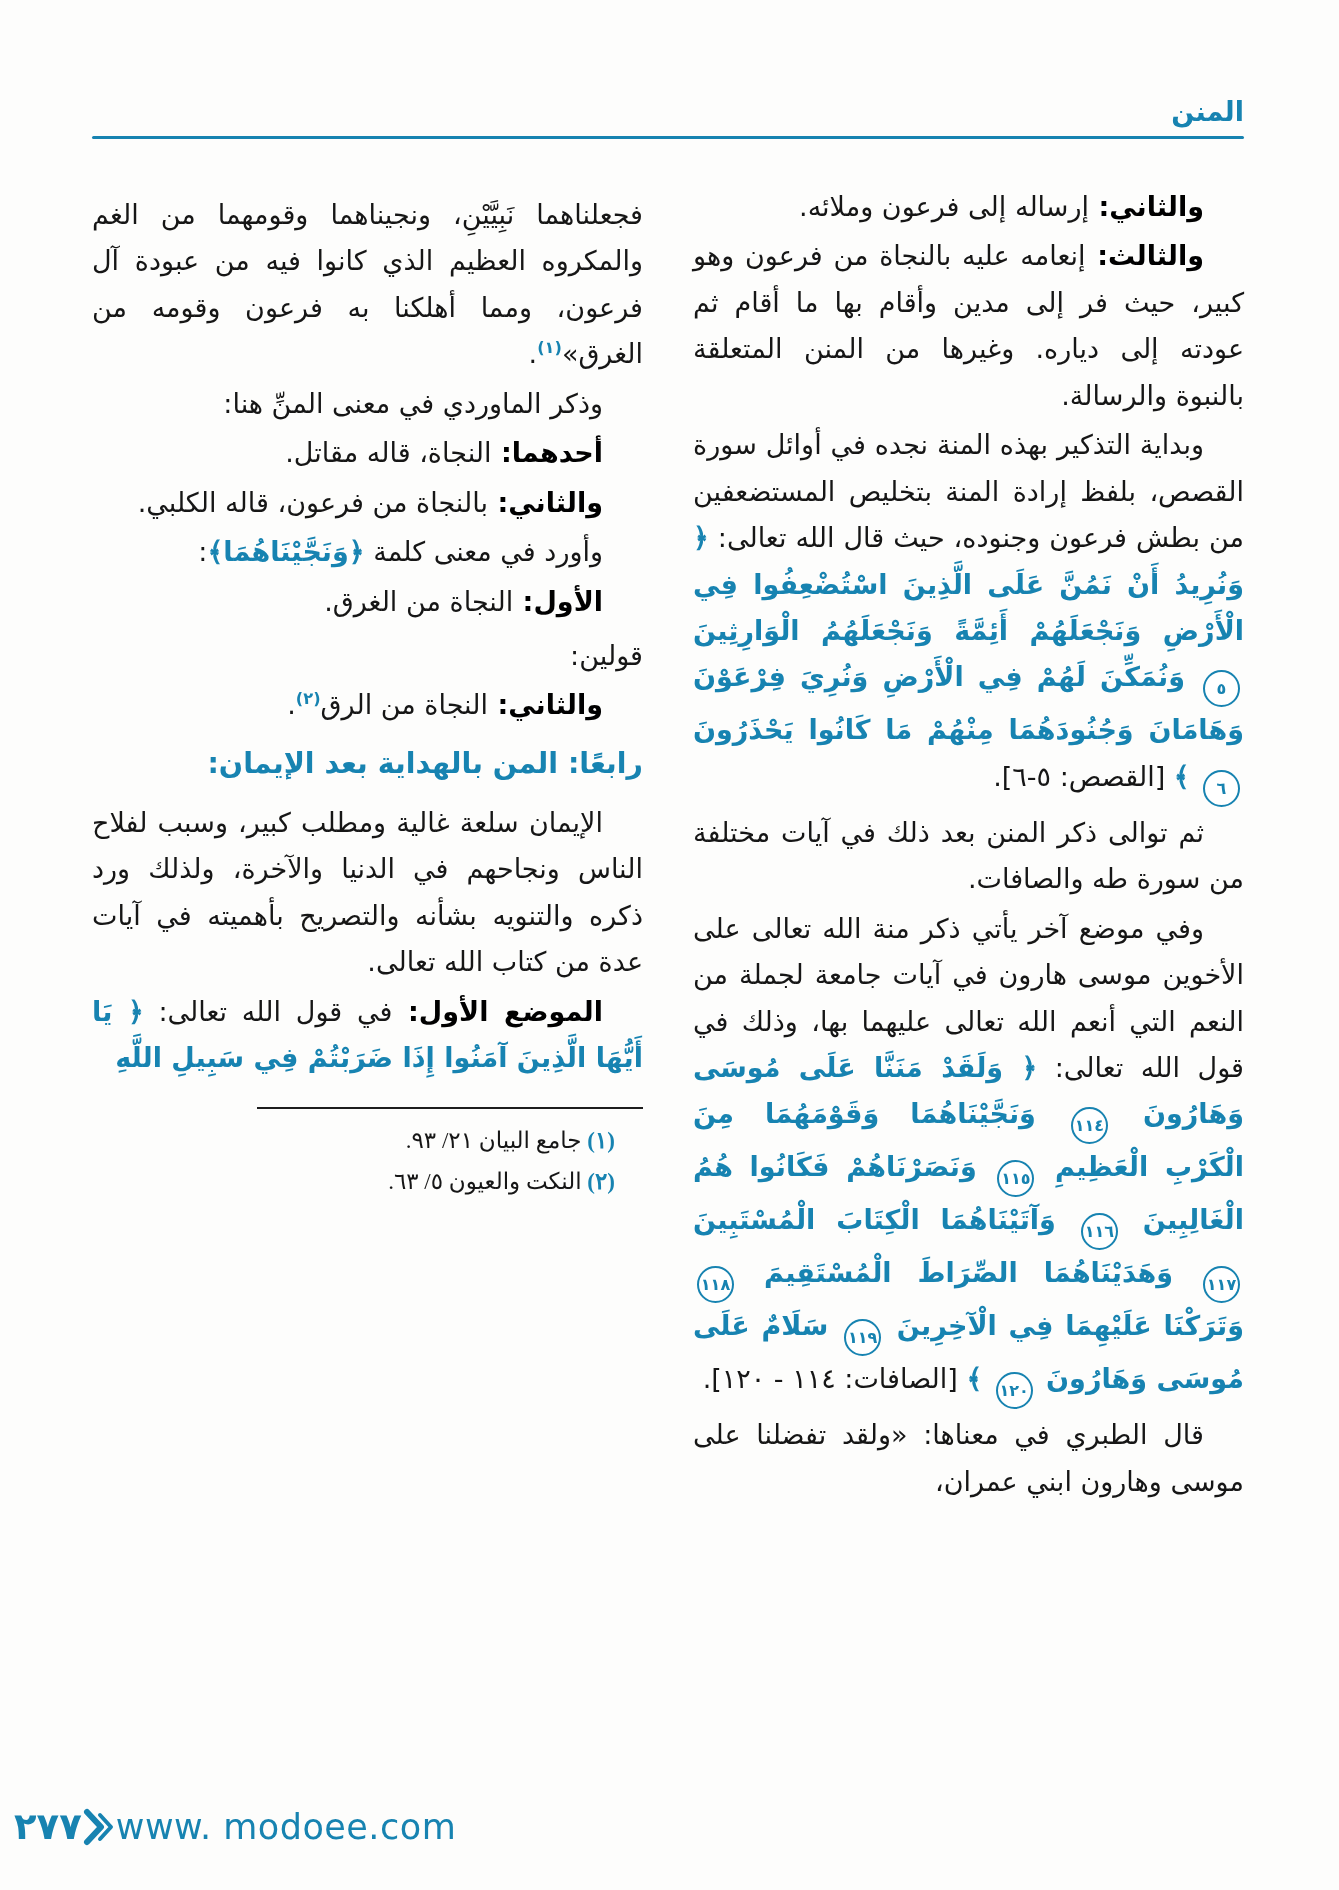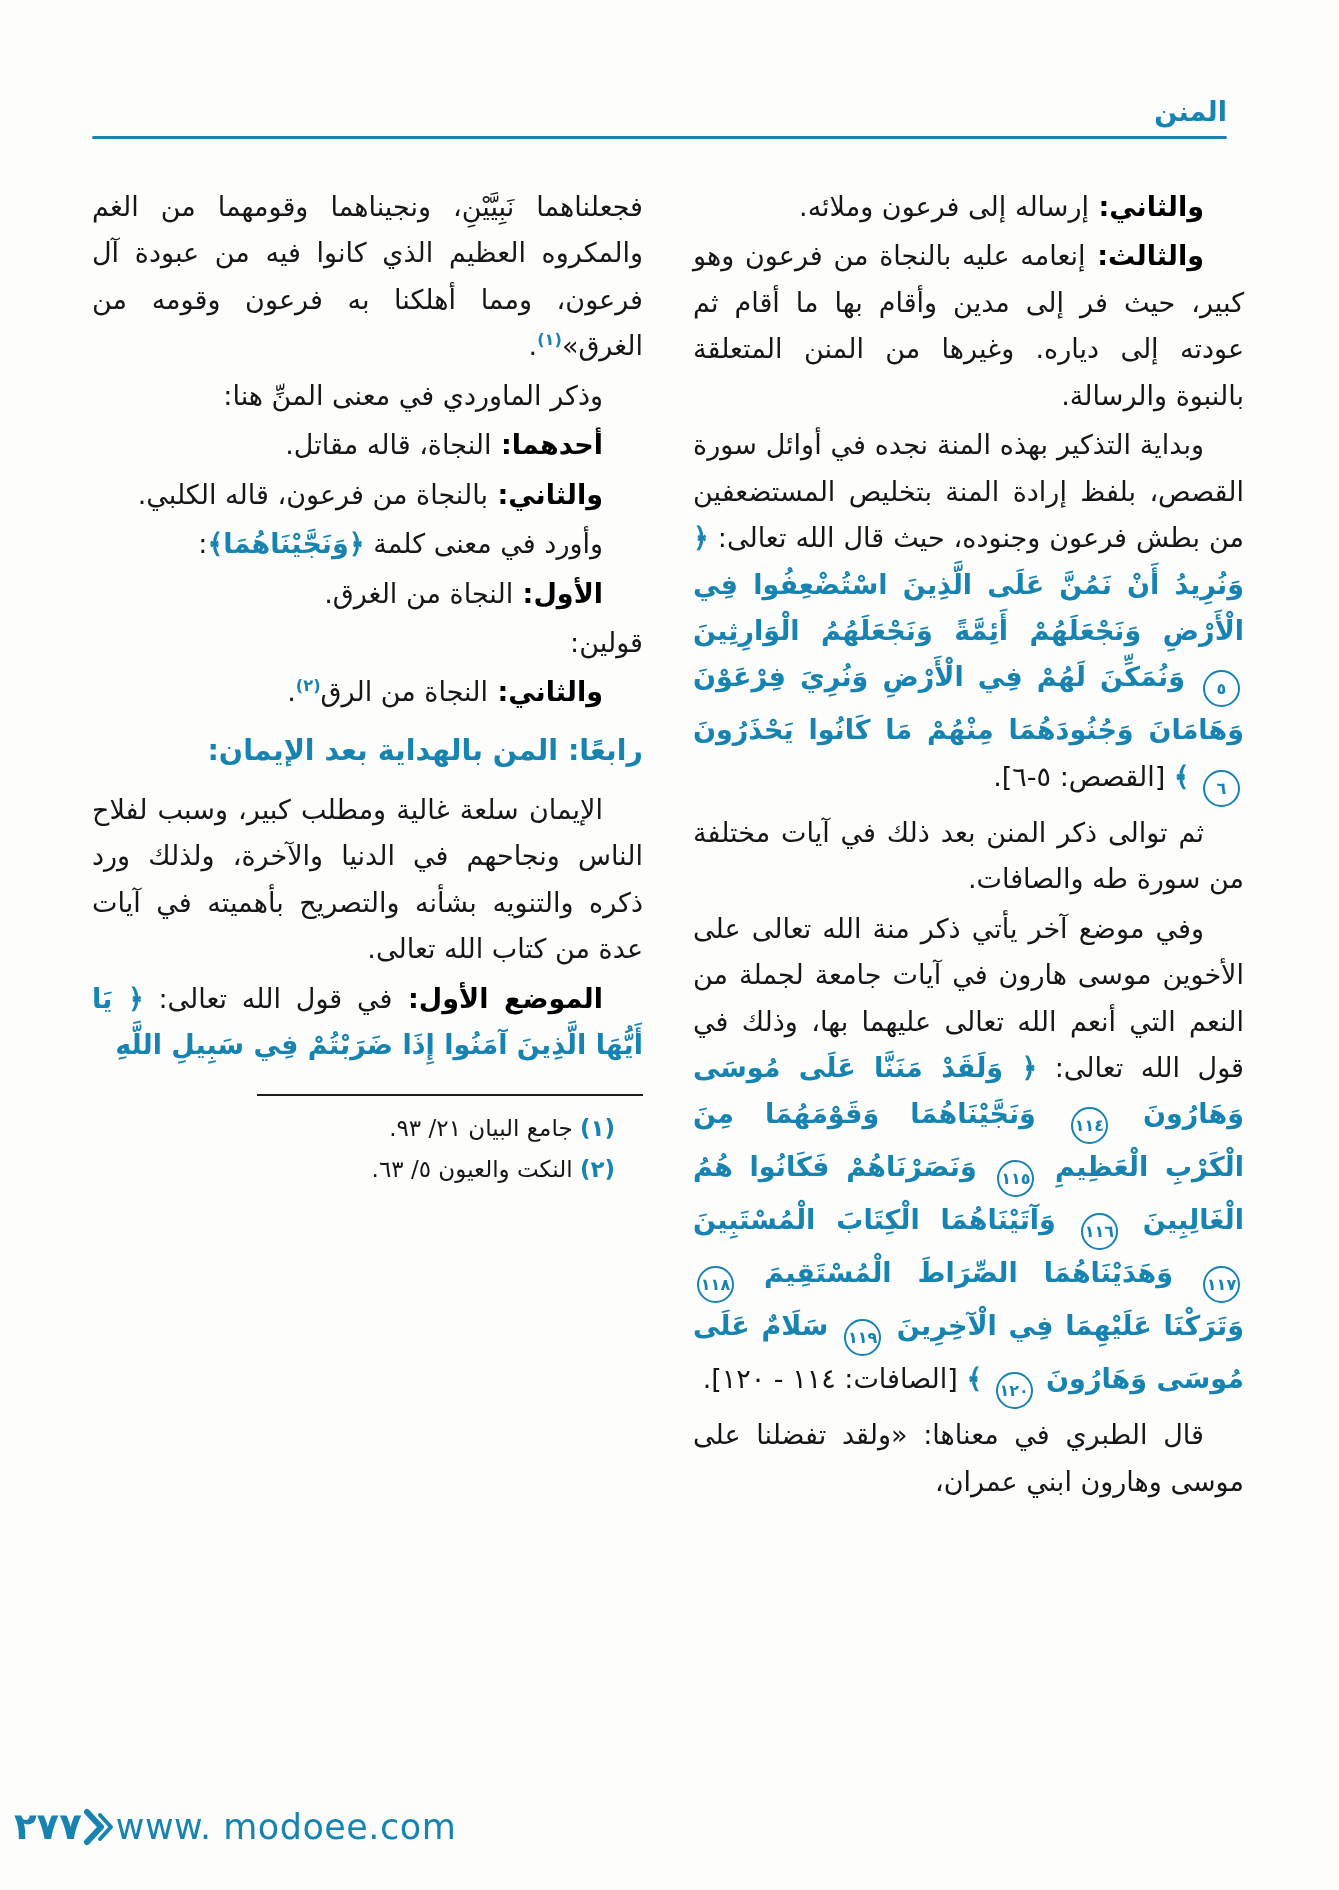--- a/index.html
+++ b/index.html
@@ -9,38 +9,38 @@
 
   .page {
     position: relative;
     width: 1339px; height: 1890px;
     margin: 0 auto;
     background: #fdfdfc;
     overflow: hidden;
     direction: rtl;
   }
 
-  .header { position: absolute; top: 96px; right: 112px; left: 92px; }
+  .header { position: absolute; top: 96px; right: 95px; left: 92px; }
   .header-title { color: var(--accent); font-size: 27px; font-weight: bold; }
   .header-rule { height: 3px; background: var(--accent); margin-top: 9px; border-radius: 2px; }
 
   .content {
     position: absolute; top: 184px; right: 95px; left: 92px;
     display: flex; gap: 50px;
   }
   .col {
     flex: 1 1 0;
     color: var(--ink);
     font-size: 27px;
     line-height: 1.72;
     text-align: justify;
   }
 
   .para { margin: 0 0 3px 0; text-indent: 40px; }
-  .para.noindent { text-indent: 0; }
+  .para.noindent { text-indent: 0; margin-top: 8px; }
   .para.heading-para { text-indent: 0; margin: 10px 0 12px 0; }
 
   .run.normal { color: var(--ink); }
   .run.bold { font-weight: bold; color: #000; }
   .run.quran { color: var(--accent); font-weight: bold; }
   .run.heading { color: var(--accent); font-weight: bold; font-size: 28.5px; }
   .run.sup { color: var(--accent); font-size: 0.6em; vertical-align: super; font-weight: bold; }
   .run.ayah {
     display: inline-block; text-indent: 0;
     width: 37px; height: 37px; line-height: 33px;
@@ -50,20 +50,21 @@
     background: #fff;
   }
 
   .footnotes {
     margin-top: 26px;
     width: 70%;
     border-top: 2px solid #1d1d1d;
     padding-top: 12px;
     font-size: 23px;
     line-height: 1.75;
+    font-family: Liberation Serif, serif;
   }
   .footnote { text-indent: 0; padding-right: 28px; }
   .fn-marker { color: var(--accent); font-weight: bold; }
   .fn-text { color: var(--ink); }
 
   .footer {
     position: absolute; left: 0; bottom: 42px;
     display: flex; direction: ltr; align-items: center; 
   }
   .page-number { color: var(--accent); font-size: 37px; font-weight: bold; padding-left: 14px; }

